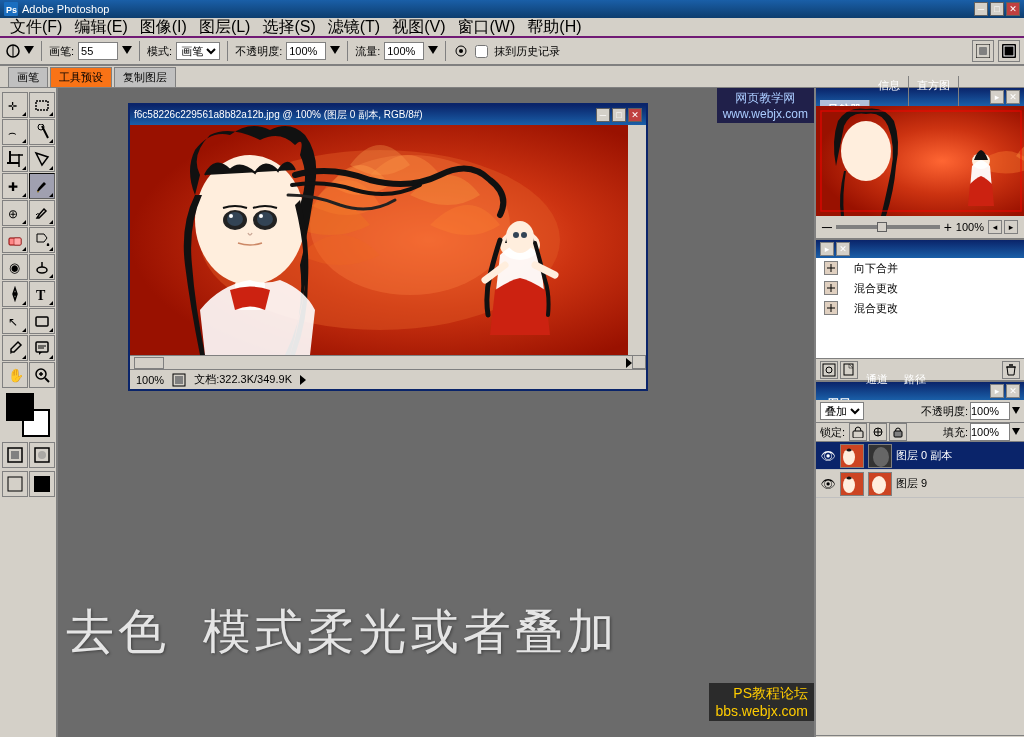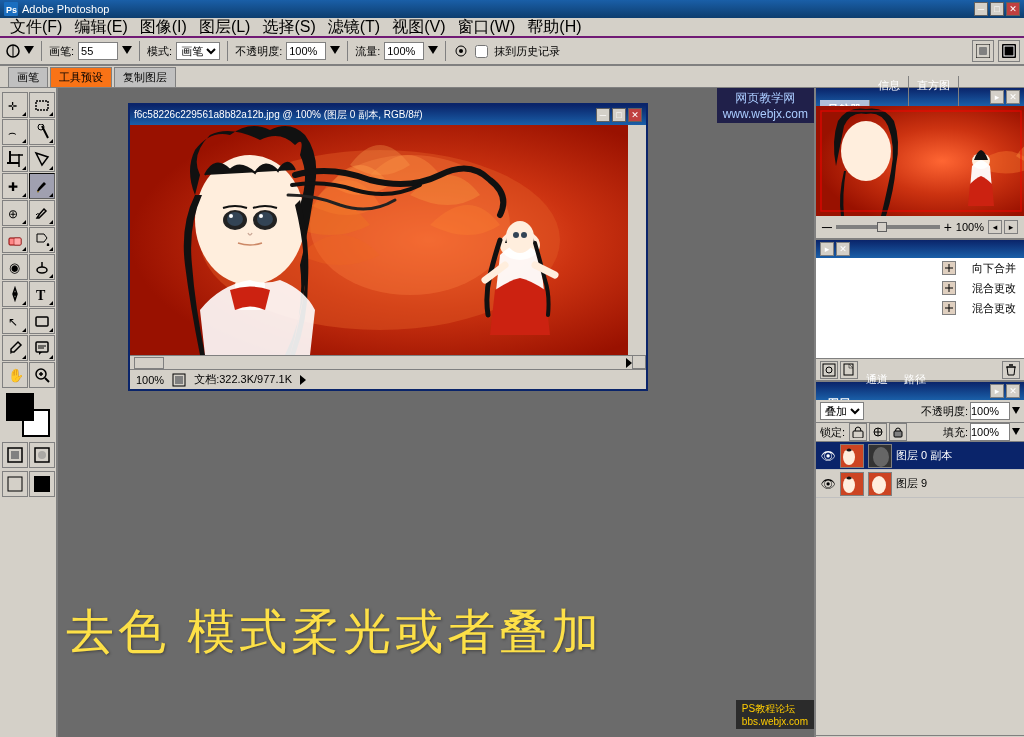--- a/index.html
+++ b/index.html
@@ -382,21 +382,20 @@
       overflow-y: auto;
       font-size: 11px;
     }
     .history-item {
       display: flex;
       align-items: center;
       padding: 2px 8px;
       height: 20px;
       gap: 16px;
       cursor: pointer;
-      justify-content: flex-end;
     }
     .history-item.active { background: #0a246a; color: white; }
     .history-icon {
       width: 14px;
       height: 14px;
       background: #d4d0c8;
       border: 1px solid #808080;
       display: flex;
       align-items: center;
       justify-content: center;
@@ -514,27 +513,27 @@
       top: 0;
       right: 0;
       background: rgba(0,0,60,0.7);
       color: #aaccff;
       font-size: 12px;
       padding: 2px 6px;
       text-align: center;
     }
     #watermark-bottom-right {
       position: absolute;
-      bottom: 30px;
+      bottom: 38px;
       right: 0;
       background: rgba(0,0,0,0.6);
       color: #ffcc00;
-      font-size: 10px;
+      font-size: 14px;
       padding: 2px 6px;
-      text-align: left;
+      text-align: right;
     }
   </style>
 </head>
 <body>
 
 <div id="title-bar">
   <span style="margin-right:4px; font-weight:bold; font-size:11px;">
     <svg width="14" height="14" viewBox="0 0 14 14" style="vertical-align:middle;">
       <rect width="14" height="14" fill="#1a6ec0" rx="1"></rect>
       <text x="2" y="11" font-size="9" fill="white" font-weight="bold">Ps</text>
@@ -923,27 +922,27 @@
           <div class="status-arrow" style="margin-left:auto;"></div>
         </div>
         <div style="width:14px;height:14px;background:#d4d0c8;border:1px solid #808080;"></div>
       </div>
       <div id="image-status">
         <span>100%</span>
         <svg width="14" height="14" viewBox="0 0 14 14">
           <rect x="1" y="1" width="12" height="12" fill="none" stroke="#000" stroke-width="1"></rect>
           <rect x="3" y="3" width="8" height="8" fill="#808080"></rect>
         </svg>
-        <span>文档:322.3K/977.1K</span>
+        <span>文档:322.3K/349.9K</span>
         <div class="status-arrow"></div>
       </div>
     </div>
 
 
-    <div id="text-overlay-2" style="position:absolute;bottom:95px;left:8px;font-size:48px;color:#fde047;font-family:Liberation Sans, sans-serif;letter-spacing:4px;text-shadow:1px 1px 3px rgba(0,0,0,0.4);">去色 模式柔光或者叠加</div>
+    <div id="text-overlay-2" style="position:absolute;bottom:95px;left:8px;font-size:48px;color:#e5e5e5;font-family:Liberation Mono, monospace;letter-spacing:4px;text-shadow:1px 1px 3px rgba(0,0,0,0.4);">去色 模式柔光或者叠加</div>
 
     <div id="watermark-top-right">
       <div>网页教学网</div>
       <div>www.webjx.com</div>
     </div>
     <div id="watermark-bottom-right" style="white-space:pre-line;">PS教程论坛
 bbs.webjx.com</div>
 
   </div>
 

